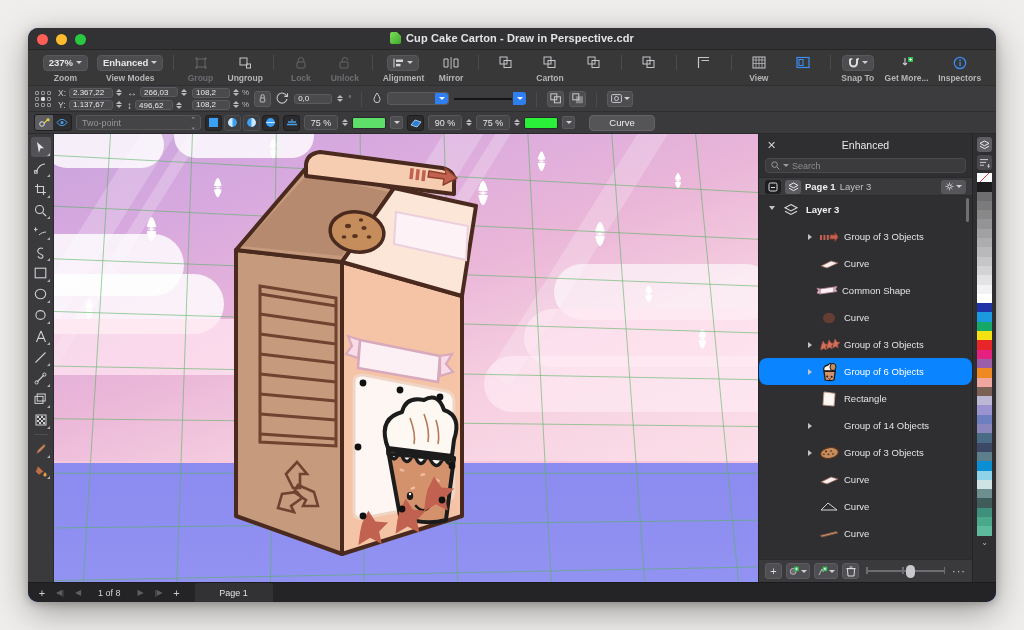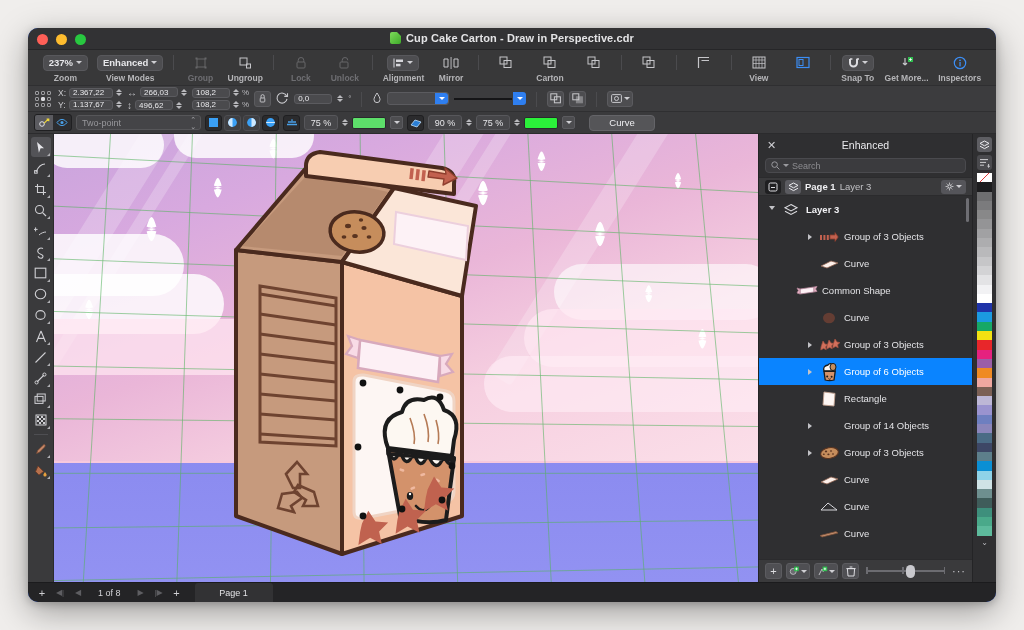--- a/index.html
+++ b/index.html
@@ -141,21 +141,21 @@
   .searchbox{ background:#3b3b3e;border:.5px solid #4a4a4e;border-radius:4px;height:15px;
     display:flex;align-items:center;gap:3px;padding:0 5px;font-size:9px;color:#8c8c90;}
   .pagerow{ height:19px;background:#3a3a3c;display:flex;align-items:center;gap:4px;padding:0 6px;
     flex:0 0 auto; border-top:1px solid #2b2b2d;border-bottom:1px solid #2b2b2d;}
   .pagerow .pg{ font-size:9.5px;color:#f0f0f3;font-weight:700;}
   .pagerow .ly{ font-size:9.5px;color:#c0c0c4;}
   .gear{ margin-left:auto; background:#55555a;border-radius:3px;height:14px;display:flex;align-items:center;
     gap:2px;padding:0 4px;color:#e3e3e6;font-size:9px;}
   .tree{ flex:1 1 auto; overflow:hidden; position:relative;}
   .trow{ height:27px; display:flex; align-items:center; padding-left:8px; gap:4px; position:relative;}
-  .trow.sel{ background:#0a84ff; }
+  .trow.sel{ background:#0a84ff;border-radius:8px; }
   .tw{ width:9px;display:flex;align-items:center;justify-content:center;}
   .tw i{ width:0;height:0;border-left:4px solid #c3c3c7;border-top:3px solid transparent;border-bottom:3px solid transparent;}
   .tw i.open{ border-left:3.5px solid transparent;border-right:3.5px solid transparent;border-top:4px solid #c3c3c7;}
   .thumb{ width:22px;height:20px;display:flex;align-items:center;justify-content:center;flex:0 0 auto;}
   .tlabel{ font-size:9.5px;color:#e3e3e6; }
   .tlabel.b{ font-weight:700; color:#f2f2f5;}
   .tlabel.sel{ color:#fff; }
   .scrollpip{ position:absolute; right:3px; top:2px; width:3px;height:24px;background:#6e6e73;border-radius:2px;}
   .objfoot{ height:23px;background:#3a3a3c;display:flex;align-items:center;gap:4px;padding:0 6px;
     flex:0 0 auto;border-top:1px solid #2b2b2d;}
@@ -1021,21 +1021,21 @@
           </div>
           <div class="trow" style="padding-left: 46px;">
             <span class="tw"></span>
             <span class="thumb">
               <svg width="20" height="10" viewBox="0 0 20 10">
                 <path d="M2 7 L12 2 L19 4 L8 9z" fill="#fdf0ea" stroke="#8f6350" stroke-width=".8"></path>
               </svg>
             </span>
             <span class="tlabel">Curve</span>
           </div>
-          <div class="trow" style="padding-left: 24px; align-items: center;">
+          <div class="trow" style="padding-left: 44px; align-items: center;">
             <span class="tw"></span>
             <span class="thumb">
               <svg width="22" height="11" viewBox="0 0 22 11">
                 <path d="M4 4 L18 2 L18 7 L4 9z" fill="#fdf0f5" stroke="#b08196" stroke-width=".8"></path>
                 <path d="M4 4 L1 3 L2.4 5.5 L1 8 L4 9z" fill="#eab7c8" stroke="#b08196" stroke-width=".8"></path>
                 <path d="M18 2 L21 1.4 L19.6 4 L21 6.4 L18 7z" fill="#eab7c8" stroke="#b08196" stroke-width=".8"></path>
               </svg>
             </span>
             <span class="tlabel">Common Shape</span>
           </div>

